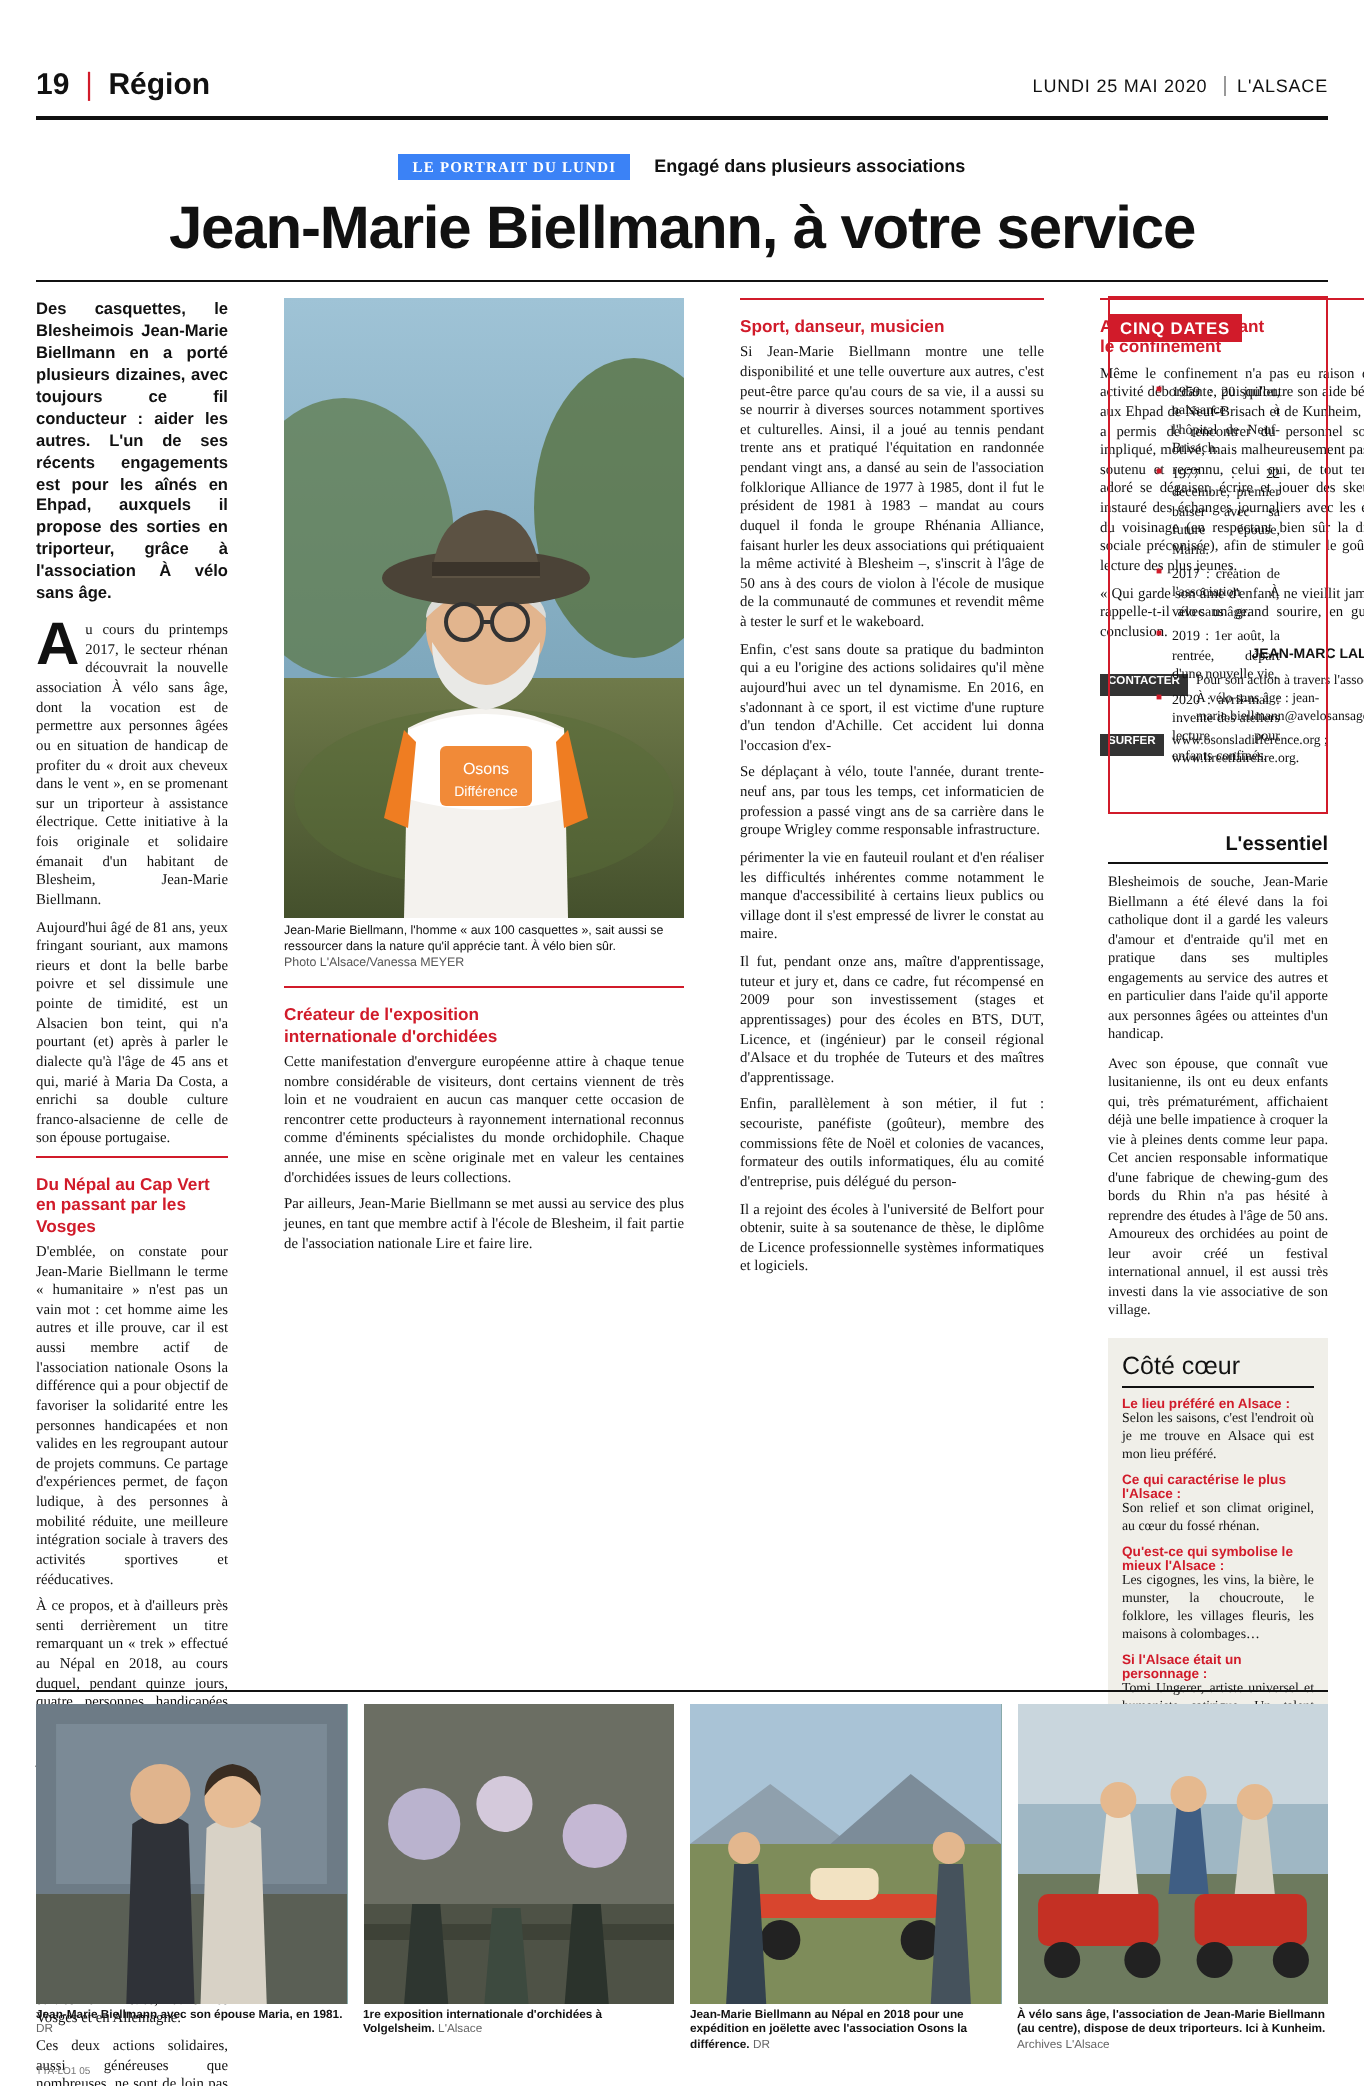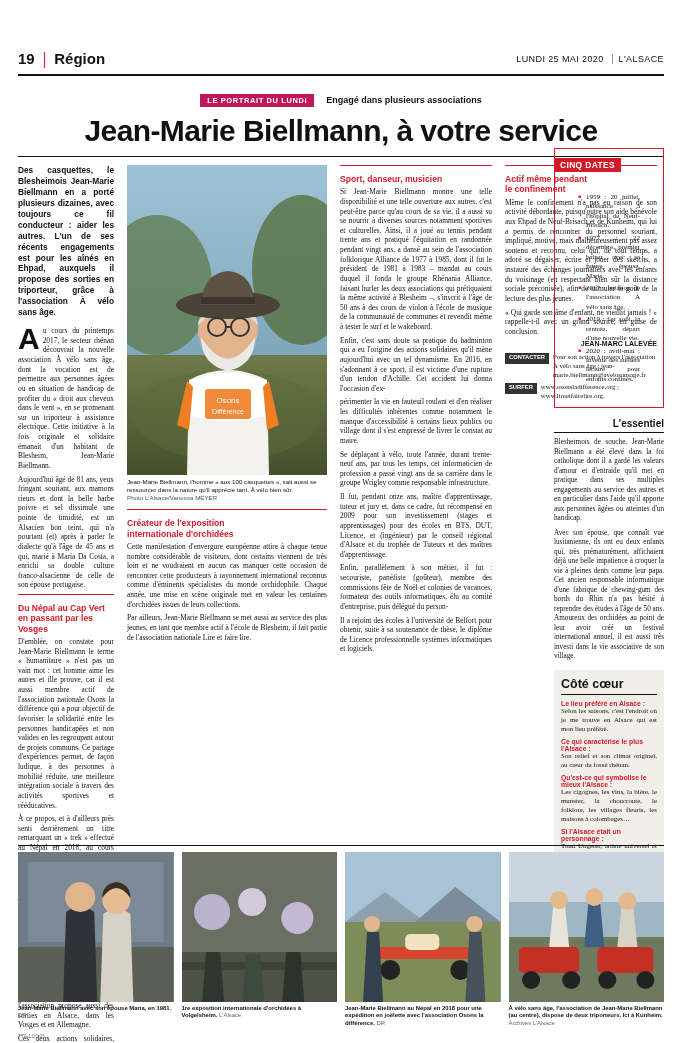--- a/index.html
+++ b/index.html
@@ -4,58 +4,58 @@
 <style>
   * { box-sizing: border-box; }
   html, body { margin:0; padding:0; }
   body {
     width: 682px; height: 1043px;
     background: #ffffff;
     font-family: "Liberation Serif", serif;
     color: #111;
     overflow: hidden;
   }
-  .page { position: relative; width: 682px; height: 1043px; padding: 16px 18px; }
+  .page { position: relative; width: 682px; height: 1043px; padding: 0 18px; }
 
   
   .masthead {
     display:flex; align-items:center; justify-content:space-between;
     border-bottom: 2px solid #111;
     padding: 34px 0 6px 0;
     margin: 0 0 0 0;
   }
   .masthead-left { display:flex; align-items:baseline; gap:8px; }
   .page-num { font-size: 15px; font-weight: bold; font-family:"Liberation Sans",sans-serif; }
   .masthead-sep { color:#d11b2a; font-weight:bold; font-size:16px; }
   .section-name { font-size:15px; font-weight:bold; font-family:"Liberation Sans",sans-serif; }
   .masthead-right { font-size:9px; font-family:"Liberation Sans",sans-serif; letter-spacing:.4px; }
   .masthead-right .brand { border-left:1px solid #999; padding-left:6px; margin-left:5px; }
 
   
   .kicker-wrap { text-align:center; margin-top:14px; }
   .kicker-tag {
-    display:inline-block; background:#be185d; color:#fff;
-    font-family:Liberation Sans, sans-serif; font-size:7.5px; font-weight:bold;
+    display:inline-block; background:#3b82f6; color:#fff;
+    font-family:Liberation Serif, serif; font-size:7.5px; font-weight:bold;
     letter-spacing:.6px; padding:2px 7px; vertical-align:middle;
   }
   .kicker-text {
     font-family:"Liberation Sans",sans-serif; font-size:9px; margin-left:8px; vertical-align:middle;font-weight:bold;
   }
   .headline {
     text-align:center; font-family:"Liberation Sans",sans-serif;
     font-weight:bold; font-size:30px; letter-spacing:-0.6px;
     margin:6px 0 8px 0;
   }
   .rule { border-bottom:1px solid #111; }
 
   
   .body-grid {
     display:grid;
     grid-template-columns: 96px 200px 152px 152px;
-    column-gap:13px;
+    column-gap:28px;
     margin-top:8px;
     height: 690px;
   }
   .col { position:relative; }
 
   
   .chapo {
     font-family:"Liberation Sans",sans-serif; font-weight:bold; font-size:8.3px;
     line-height:1.32; text-align:justify; margin-bottom:8px;
   }
@@ -88,21 +88,21 @@
   .dates { margin:16px; padding:0; }
 
   .ess-title {
     font-family:Liberation Sans, sans-serif; font-weight:bold; font-size:10px;
     border-bottom:1px solid #111; padding-bottom:3px; margin:0 0 5px 0;text-align:right;
   }
   .ess p { font-size:7.2px; line-height:1.32; text-align:justify; margin:0 0 5px 0; }
 
   .coeur { background:#f0efe9; padding:7px; margin-top:8px; }
   .coeur-title {
-    font-family:"Liberation Sans",sans-serif; font-weight:bold; font-size:12.5px;
+    font-family:"Liberation Sans",sans-serif; font-weight:normal; font-size:12.5px;
     border-bottom:1px solid #111; padding-bottom:3px; margin:0 0 5px 0;
   }
   .coeur dt { font-family:"Liberation Sans",sans-serif; font-weight:bold; font-size:6.8px; color:#d11b2a; margin-top:4px;}
   .coeur dd { margin:0; font-size:6.9px; line-height:1.3; text-align:justify; }
 
   .signature { font-family:"Liberation Sans",sans-serif; font-weight:bold; font-size:7px; text-align:right; margin:4px 0 6px 0; }
   .infoline { font-size:6.8px; line-height:1.3; margin-bottom:3px; display:flex; gap:4px; }
   .tag-dark {
     background:#333; color:#fff; font-family:"Liberation Sans",sans-serif;
     font-size:5.8px; font-weight:bold; padding:1px 4px; height:11px; white-space:nowrap;
@@ -209,22 +209,22 @@
 internationale d'orchidées</div>
       <p class="t">Cette manifestation d'envergure européenne attire à chaque tenue nombre considérable de visiteurs, dont certains viennent de très loin et ne voudraient en aucun cas manquer cette occasion de rencontrer cette producteurs à rayonnement international reconnus comme d'éminents spécialistes du monde orchidophile. Chaque année, une mise en scène originale met en valeur les centaines d'orchidées issues de leurs collections.</p>
       <p class="t">Par ailleurs, Jean-Marie Biellmann se met aussi au service des plus jeunes, en tant que membre actif à l'école de Blesheim, il fait partie de l'association nationale Lire et faire lire.</p>
     </div>
 
     <div class="col">
       <div class="subhead-rule"></div>
       <div class="subhead">Sport, danseur, musicien</div>
       <p class="t">Si Jean-Marie Biellmann montre une telle disponibilité et une telle ouverture aux autres, c'est peut-être parce qu'au cours de sa vie, il a aussi su se nourrir à diverses sources notamment sportives et culturelles. Ainsi, il a joué au tennis pendant trente ans et pratiqué l'équitation en randonnée pendant vingt ans, a dansé au sein de l'association folklorique Alliance de 1977 à 1985, dont il fut le président de 1981 à 1983 – mandat au cours duquel il fonda le groupe Rhénania Alliance, faisant hurler les deux associations qui prétiquaient la même activité à Blesheim –, s'inscrit à l'âge de 50 ans à des cours de violon à l'école de musique de la communauté de communes et revendit même à tester le surf et le wakeboard.</p>
       <p class="t">Enfin, c'est sans doute sa pratique du badminton qui a eu l'origine des actions solidaires qu'il mène aujourd'hui avec un tel dynamisme. En 2016, en s'adonnant à ce sport, il est victime d'une rupture d'un tendon d'Achille. Cet accident lui donna l'occasion d'ex-</p>
+      <p class="t">Se déplaçant à vélo, toute l'année, durant trente-neuf ans, par tous les temps, cet informaticien de profession a passé vingt ans de sa carrière dans le groupe Wrigley comme responsable infrastructure.</p>
       <p class="t">périmenter la vie en fauteuil roulant et d'en réaliser les difficultés inhérentes comme notamment le manque d'accessibilité à certains lieux publics ou village dont il s'est empressé de livrer le constat au maire.</p>
-      <p class="t">Se déplaçant à vélo, toute l'année, durant trente-neuf ans, par tous les temps, cet informaticien de profession a passé vingt ans de sa carrière dans le groupe Wrigley comme responsable infrastructure.</p>
       <p class="t">Il fut, pendant onze ans, maître d'apprentissage, tuteur et jury et, dans ce cadre, fut récompensé en 2009 pour son investissement (stages et apprentissages) pour des écoles en BTS, DUT, Licence, et (ingénieur) par le conseil régional d'Alsace et du trophée de Tuteurs et des maîtres d'apprentissage.</p>
       <p class="t">Enfin, parallèlement à son métier, il fut : secouriste, panéfiste (goûteur), membre des commissions fête de Noël et colonies de vacances, formateur des outils informatiques, élu au comité d'entreprise, puis délégué du person-</p>
       <p class="t">Il a rejoint des écoles à l'université de Belfort pour obtenir, suite à sa soutenance de thèse, le diplôme de Licence professionnelle systèmes informatiques et logiciels.</p>
     </div>
 
     <div class="col">
       <div class="subhead-rule"></div>
       <div class="subhead" style="white-space:pre-line">Actif même pendant
 le confinement</div>
       <p class="t">Même le confinement n'a pas eu raison de son activité débordante, puisqu'outre son aide bénévole aux Ehpad de Neuf-Brisach et de Kunheim, qui lui a permis de rencontrer du personnel souriant, impliqué, motivé, mais malheureusement pas assez soutenu et reconnu, celui qui, de tout temps, a adoré se dégaiser, écrire et jouer des sketchs, a instauré des échanges journaliers avec les enfants du voisinage (en respectant bien sûr la distance sociale préconisée), afin de stimuler le goût de la lecture des plus jeunes.</p>

